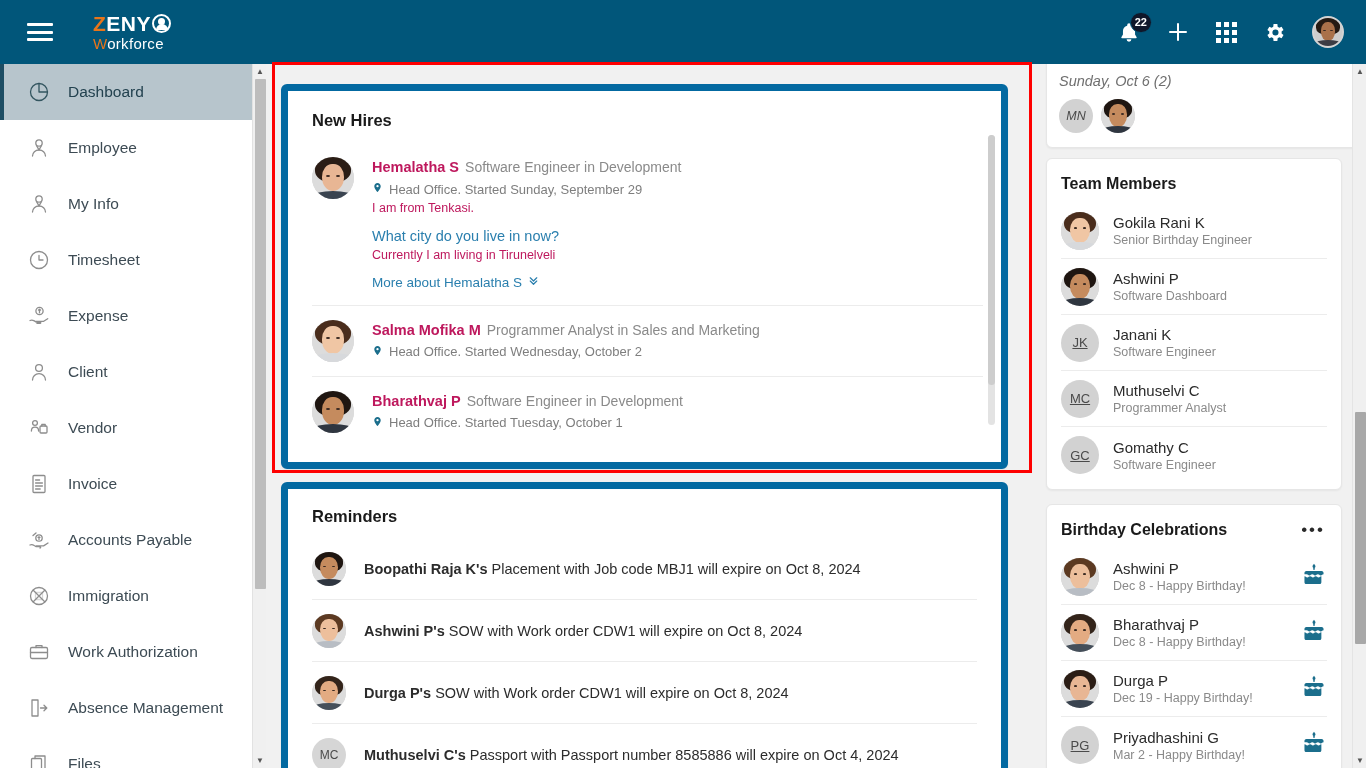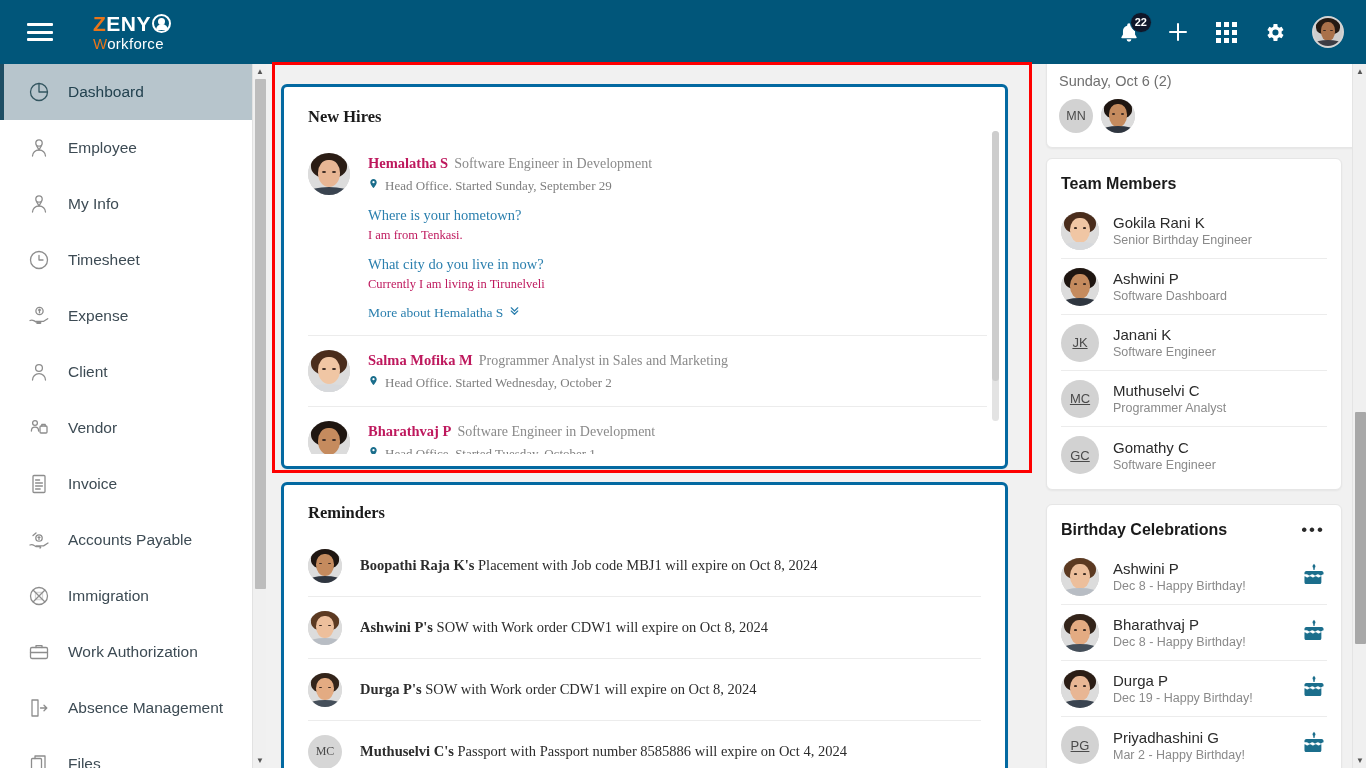--- a/index.html
+++ b/index.html
@@ -76,22 +76,22 @@
     background: #bdbdbd; border-radius: 1px; }
   .sb-arrow { position: absolute; left: 0; width: 14px; height: 15px;
      display:flex; align-items:center; justify-content:center; font-size: 8px; color:#555; }
   .sb-arrow.up { top: 0; } .sb-arrow.down { bottom: 0; }
 
   
   #main {
     position: absolute; left: 267px; top: 0; width: 765px; height: 704px;
     overflow: hidden; background: #f1f1f1;
   }
-  .card { background: #fff; border: 3px solid #0369a1; border-radius: 6px;
-    box-shadow: 0 1px 2px rgba(0,0,0,.06); font-family: Liberation Serif, serif; }
+  .card { background: #fff; border: 7px solid #0369a1; border-radius: 6px;
+    box-shadow: 0 1px 2px rgba(0,0,0,.06); }
   .card-title { font-size: 16.5px; font-weight: bold; color: #1a1a1a; }
 
   #newhires-card { position: absolute; left: 14px; top: 20px; width: 727px; height: 385px; }
   #newhires-card .card-title { margin: 20px 0 0 24px; }
   #nh-list { position: absolute; left: 0; right: 0; top: 52px; bottom: 12px;
     overflow: hidden; padding: 0 18px 0 24px; }
   .nh-row { display: flex; padding: 14px 0 14px 0; }
   .nh-row + .nh-row { border-top: 1px solid #ececec; }
   .nh-avatar { width: 42px; height: 42px; border-radius: 50%; overflow: hidden;
     flex: 0 0 42px; margin-right: 18px; background: #d8d8d8; }
@@ -123,21 +123,21 @@
   
   #rightbar { position: absolute; left: 1036px; top: 0; width: 316px; height: 704px;
     overflow: hidden; background: #f1f1f1; }
   #rb-scroll { position: absolute; left: 1352px; top: 0; width: 14px; height: 704px;
     background: #f0f0f0; border-left: 1px solid #e4e4e4; }
   #rb-thumb { position: absolute; left: 2px; top: 348px; width: 11px; height: 232px;
     background: #a8a8a8; border-radius: 1px; }
 
   .rcard { background:#fff; border:1px solid #e6e6e6; border-radius:6px;
      box-shadow: 0 1px 2px rgba(0,0,0,.05); margin: 0 10px 14px 10px; }
-  #presence-card { position: absolute; left: 0; top: -46px; width: 316px; }
+  #presence-card { position: absolute; left: 0; top: -46px; width: 316px; font-style: italic; }
   .pres-day { font-size: 14.5px; color: #6f6f6f; padding: 54px 0 0 12px; }
   .pres-avatars { display: flex; gap: 8px; padding: 10px 0 14px 12px; }
   .mini-av { width: 34px; height: 34px; border-radius: 50%; overflow: hidden;
      background: #d2d2d2; display:flex; align-items:center; justify-content:center;
      font-size: 12.5px; color:#4a4a4a; }
 
   .rcard-head { display: flex; align-items: center; justify-content: space-between;
      padding: 16px 16px 0 14px; }
   .rcard-title { font-size: 16px; font-weight: bold; color: #1a1a1a; }
   .dots { letter-spacing: 2px; color: #2a2a2a; font-size: 17px; cursor: pointer; line-height: .6; }
@@ -377,21 +377,21 @@
                 <div class="shoulders" style="background:#3a4450"></div>
                 <div class="eye l"></div>
                 <div class="eye r"></div>
               </div>
             </div>
             <div class="nh-body"><div><span class="nh-name">Hemalatha S</span><span class="nh-role">Software Engineer in Development</span></div><div class="nh-meta">
                 <span class="pin"><svg width="11" height="13" viewBox="0 0 24 24" fill="currentColor">
                     <path d="M12 2c-3.9 0-7 3.1-7 7 0 5.2 7 13 7 13s7-7.8 7-13c0-3.9-3.1-7-7-7zm0 9.5A2.5 2.5 0 1 1 12 6.5a2.5 2.5 0 0 1 0 5z"></path>
                   </svg></span>
                 <span>Head Office. Started Sunday, September 29</span>
-              </div><div class="qa-q">Where is your hometown?</div><div class="qa-a">I am from Tenkasi.</div><div class="qa-q">What city do you live in now?</div><div class="qa-a">Currently I am living in Tirunelveli</div><div class="more-link">
+              </div><div class="qa-a">I am from Tenkasi.</div><div class="qa-q">What city do you live in now?</div><div class="qa-a">Currently I am living in Tirunelveli</div><div class="more-link">
                 <span>More about Hemalatha S</span>
                 <span><svg width="13" height="13" viewBox="0 0 24 24" fill="none" stroke="currentColor" stroke-width="2.2" stroke-linecap="round" stroke-linejoin="round">
                     <path d="M6 7l6 6 6-6M6 13l6 6 6-6"></path>
                   </svg></span>
               </div></div>
           </div>
           <div class="nh-row">
             <div class="nh-avatar">
               <div class="face">
                 <div class="bg" style="background:#dcdcdc"></div>

